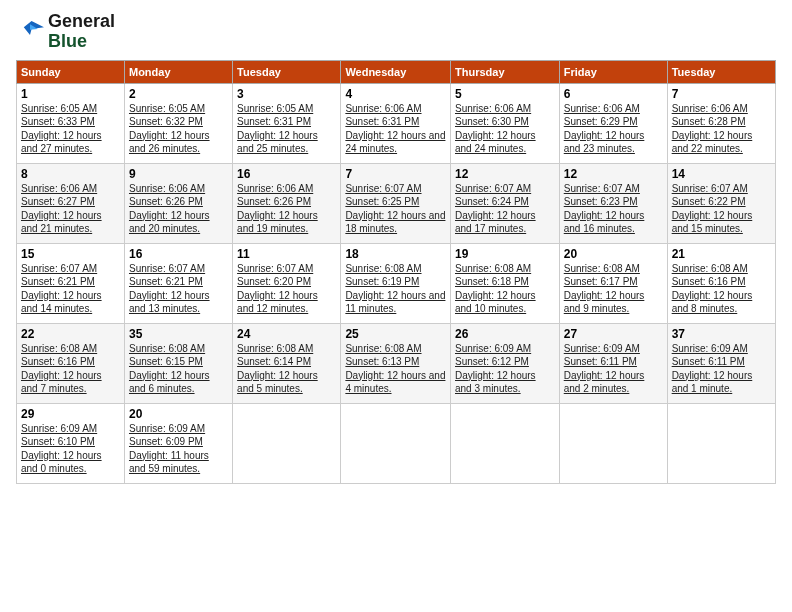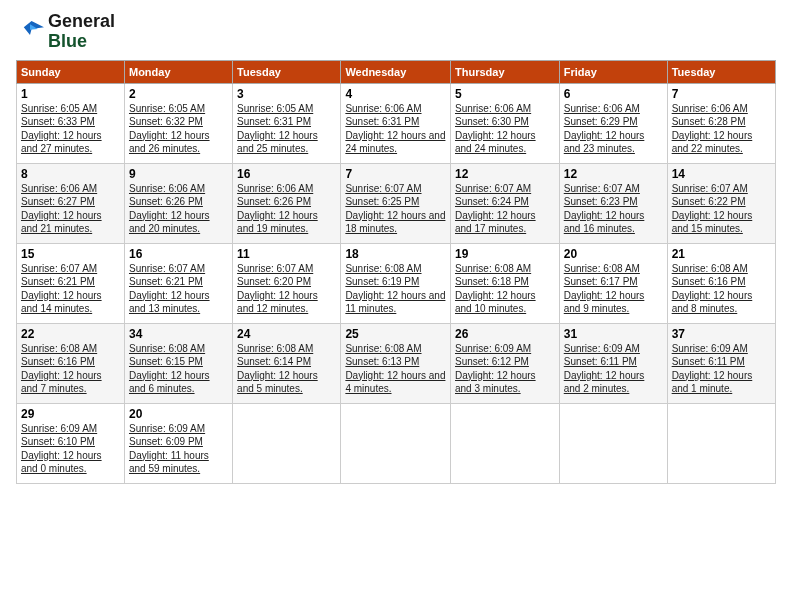--- a/index.html
+++ b/index.html
@@ -214,37 +214,37 @@
           <span class="day-num">21</span>
           <span class="day-info">Sunrise: 6:08 AM<br>Sunset: 6:16 PM<br>Daylight: 12 hours and 8 minutes.</span>
         </td>
         </tr>
         <tr>
           <td>
           <span class="day-num">22</span>
           <span class="day-info">Sunrise: 6:08 AM<br>Sunset: 6:16 PM<br>Daylight: 12 hours and 7 minutes.</span>
         </td>
           <td>
-          <span class="day-num">34</span>
+          <span class="day-num">35</span>
           <span class="day-info">Sunrise: 6:08 AM<br>Sunset: 6:15 PM<br>Daylight: 12 hours and 6 minutes.</span>
         </td>
           <td>
           <span class="day-num">24</span>
           <span class="day-info">Sunrise: 6:08 AM<br>Sunset: 6:14 PM<br>Daylight: 12 hours and 5 minutes.</span>
         </td>
           <td>
           <span class="day-num">25</span>
           <span class="day-info">Sunrise: 6:08 AM<br>Sunset: 6:13 PM<br>Daylight: 12 hours and 4 minutes.</span>
         </td>
           <td>
           <span class="day-num">26</span>
           <span class="day-info">Sunrise: 6:09 AM<br>Sunset: 6:12 PM<br>Daylight: 12 hours and 3 minutes.</span>
         </td>
           <td>
-          <span class="day-num">31</span>
+          <span class="day-num">27</span>
           <span class="day-info">Sunrise: 6:09 AM<br>Sunset: 6:11 PM<br>Daylight: 12 hours and 2 minutes.</span>
         </td>
           <td>
           <span class="day-num">37</span>
           <span class="day-info">Sunrise: 6:09 AM<br>Sunset: 6:11 PM<br>Daylight: 12 hours and 1 minute.</span>
         </td>
         </tr>
         <tr>
           <td>
           <span class="day-num">29</span>

